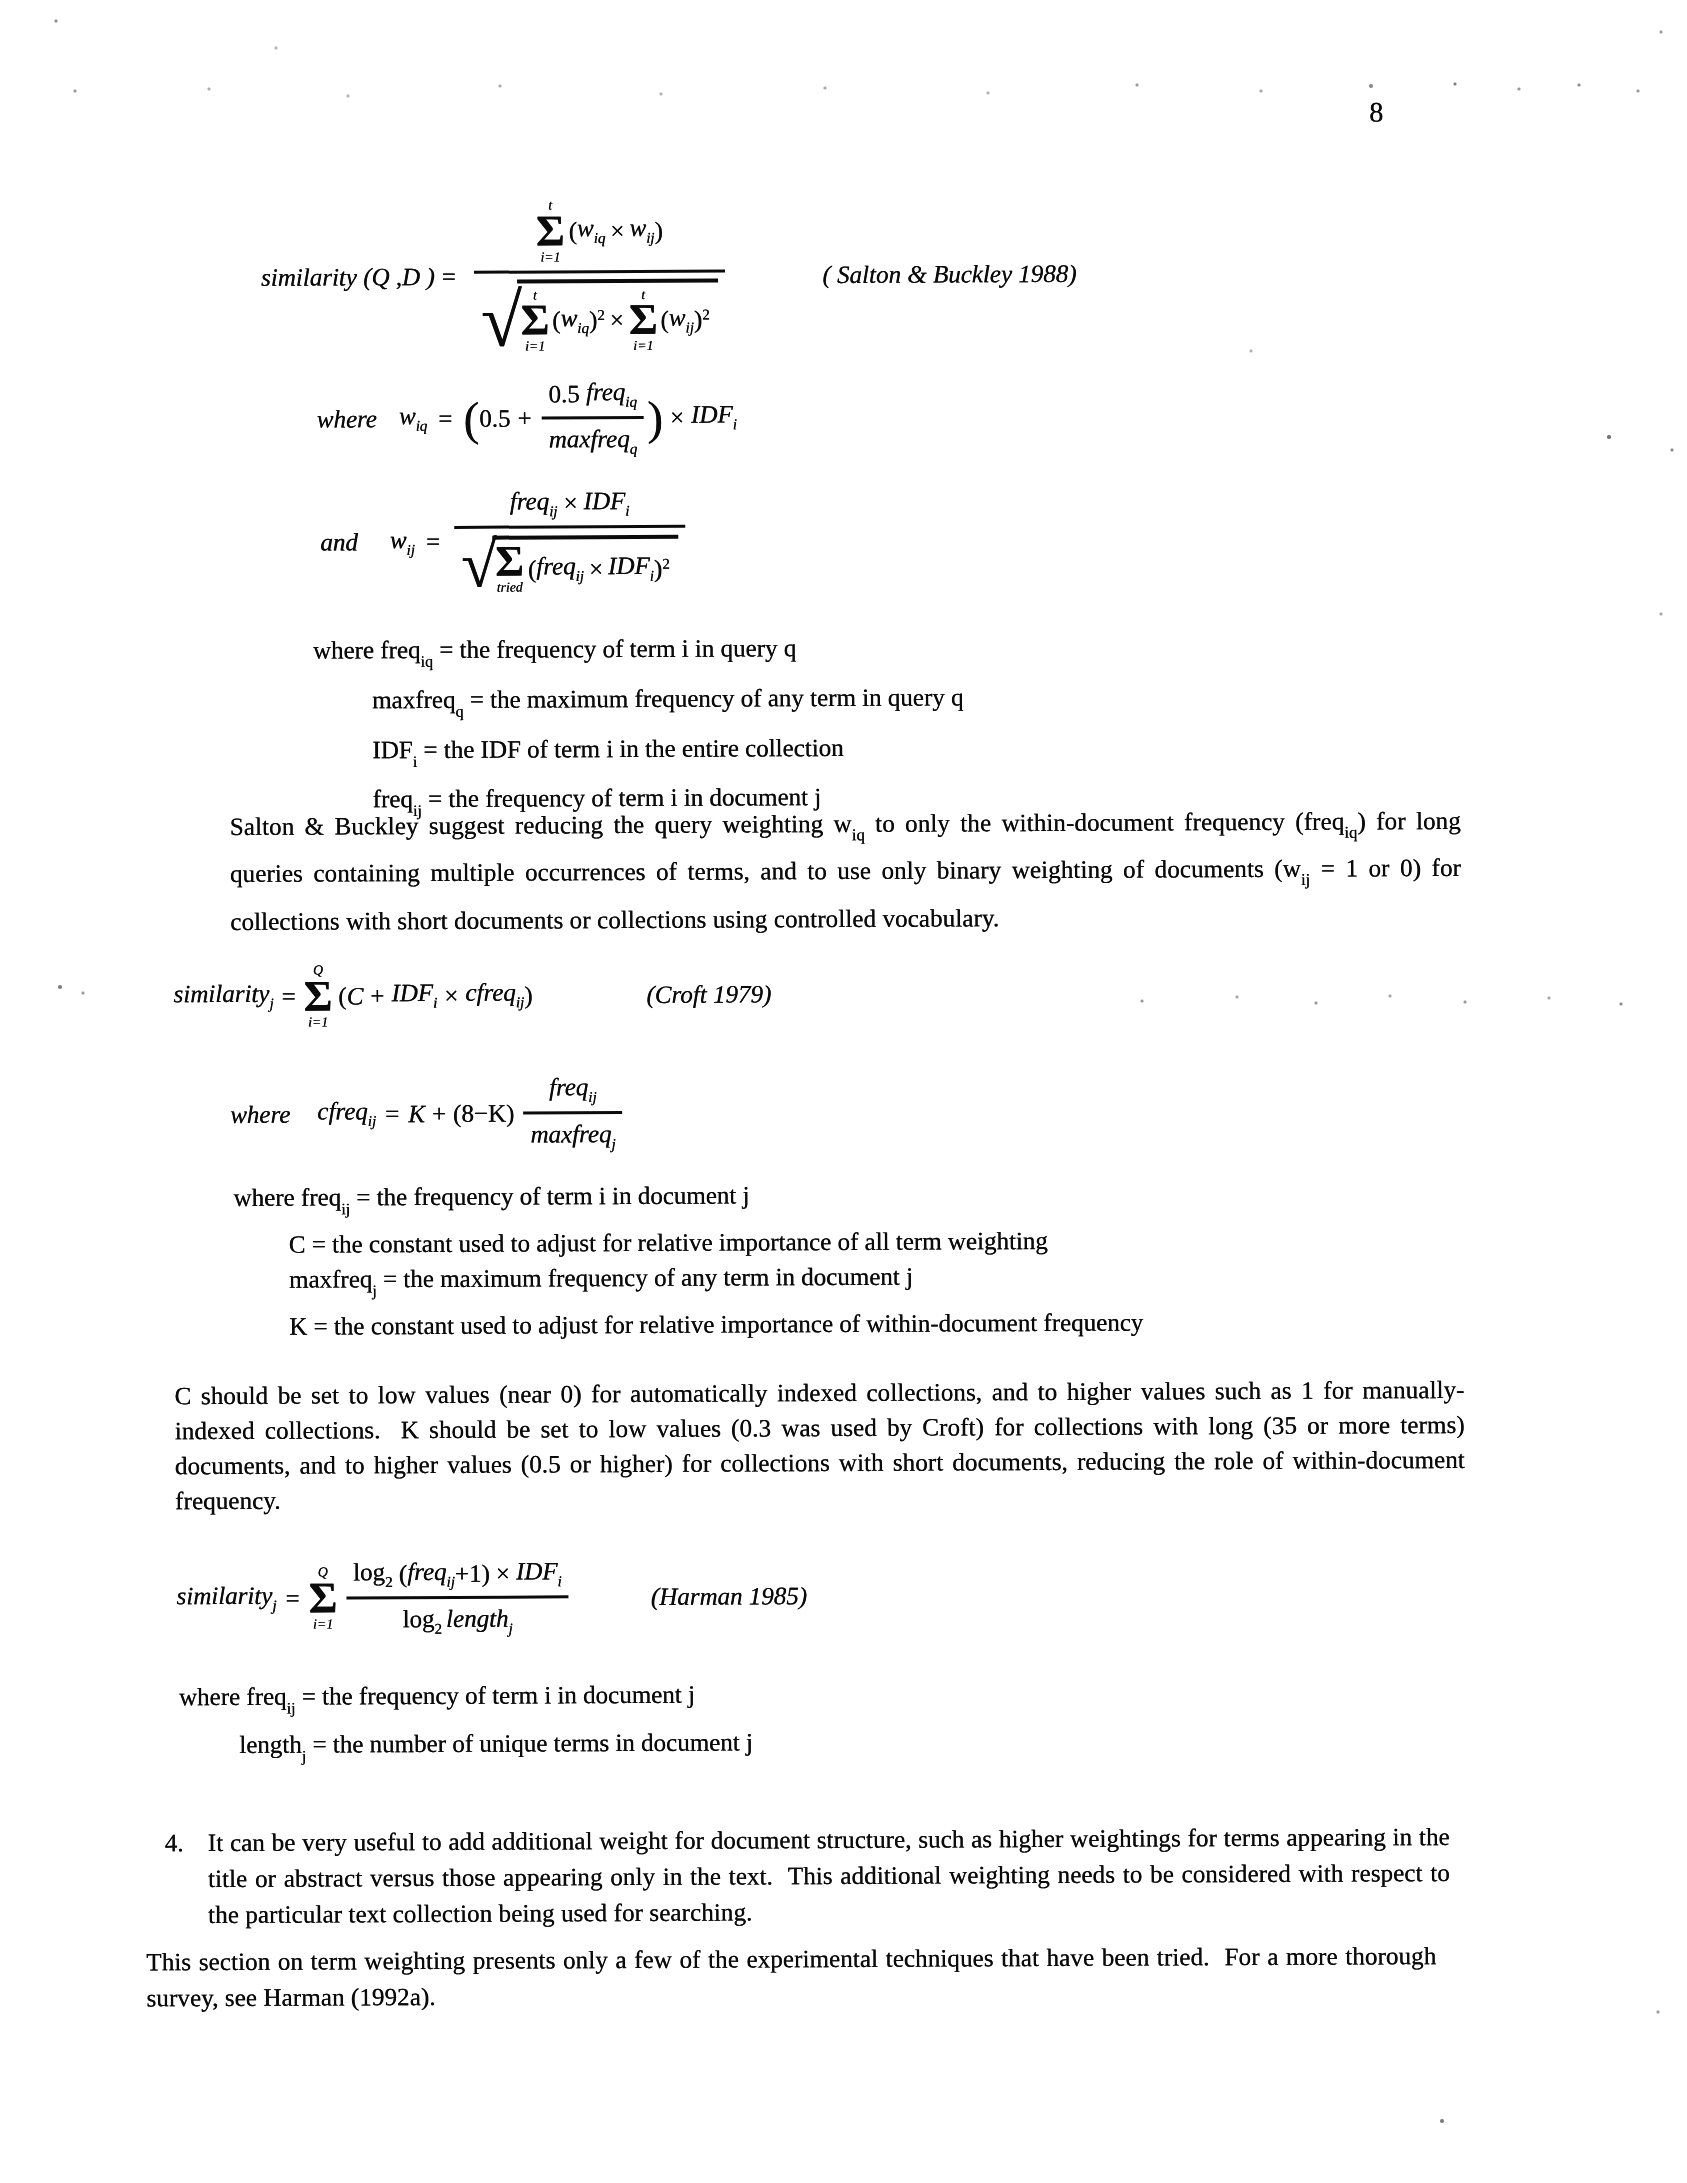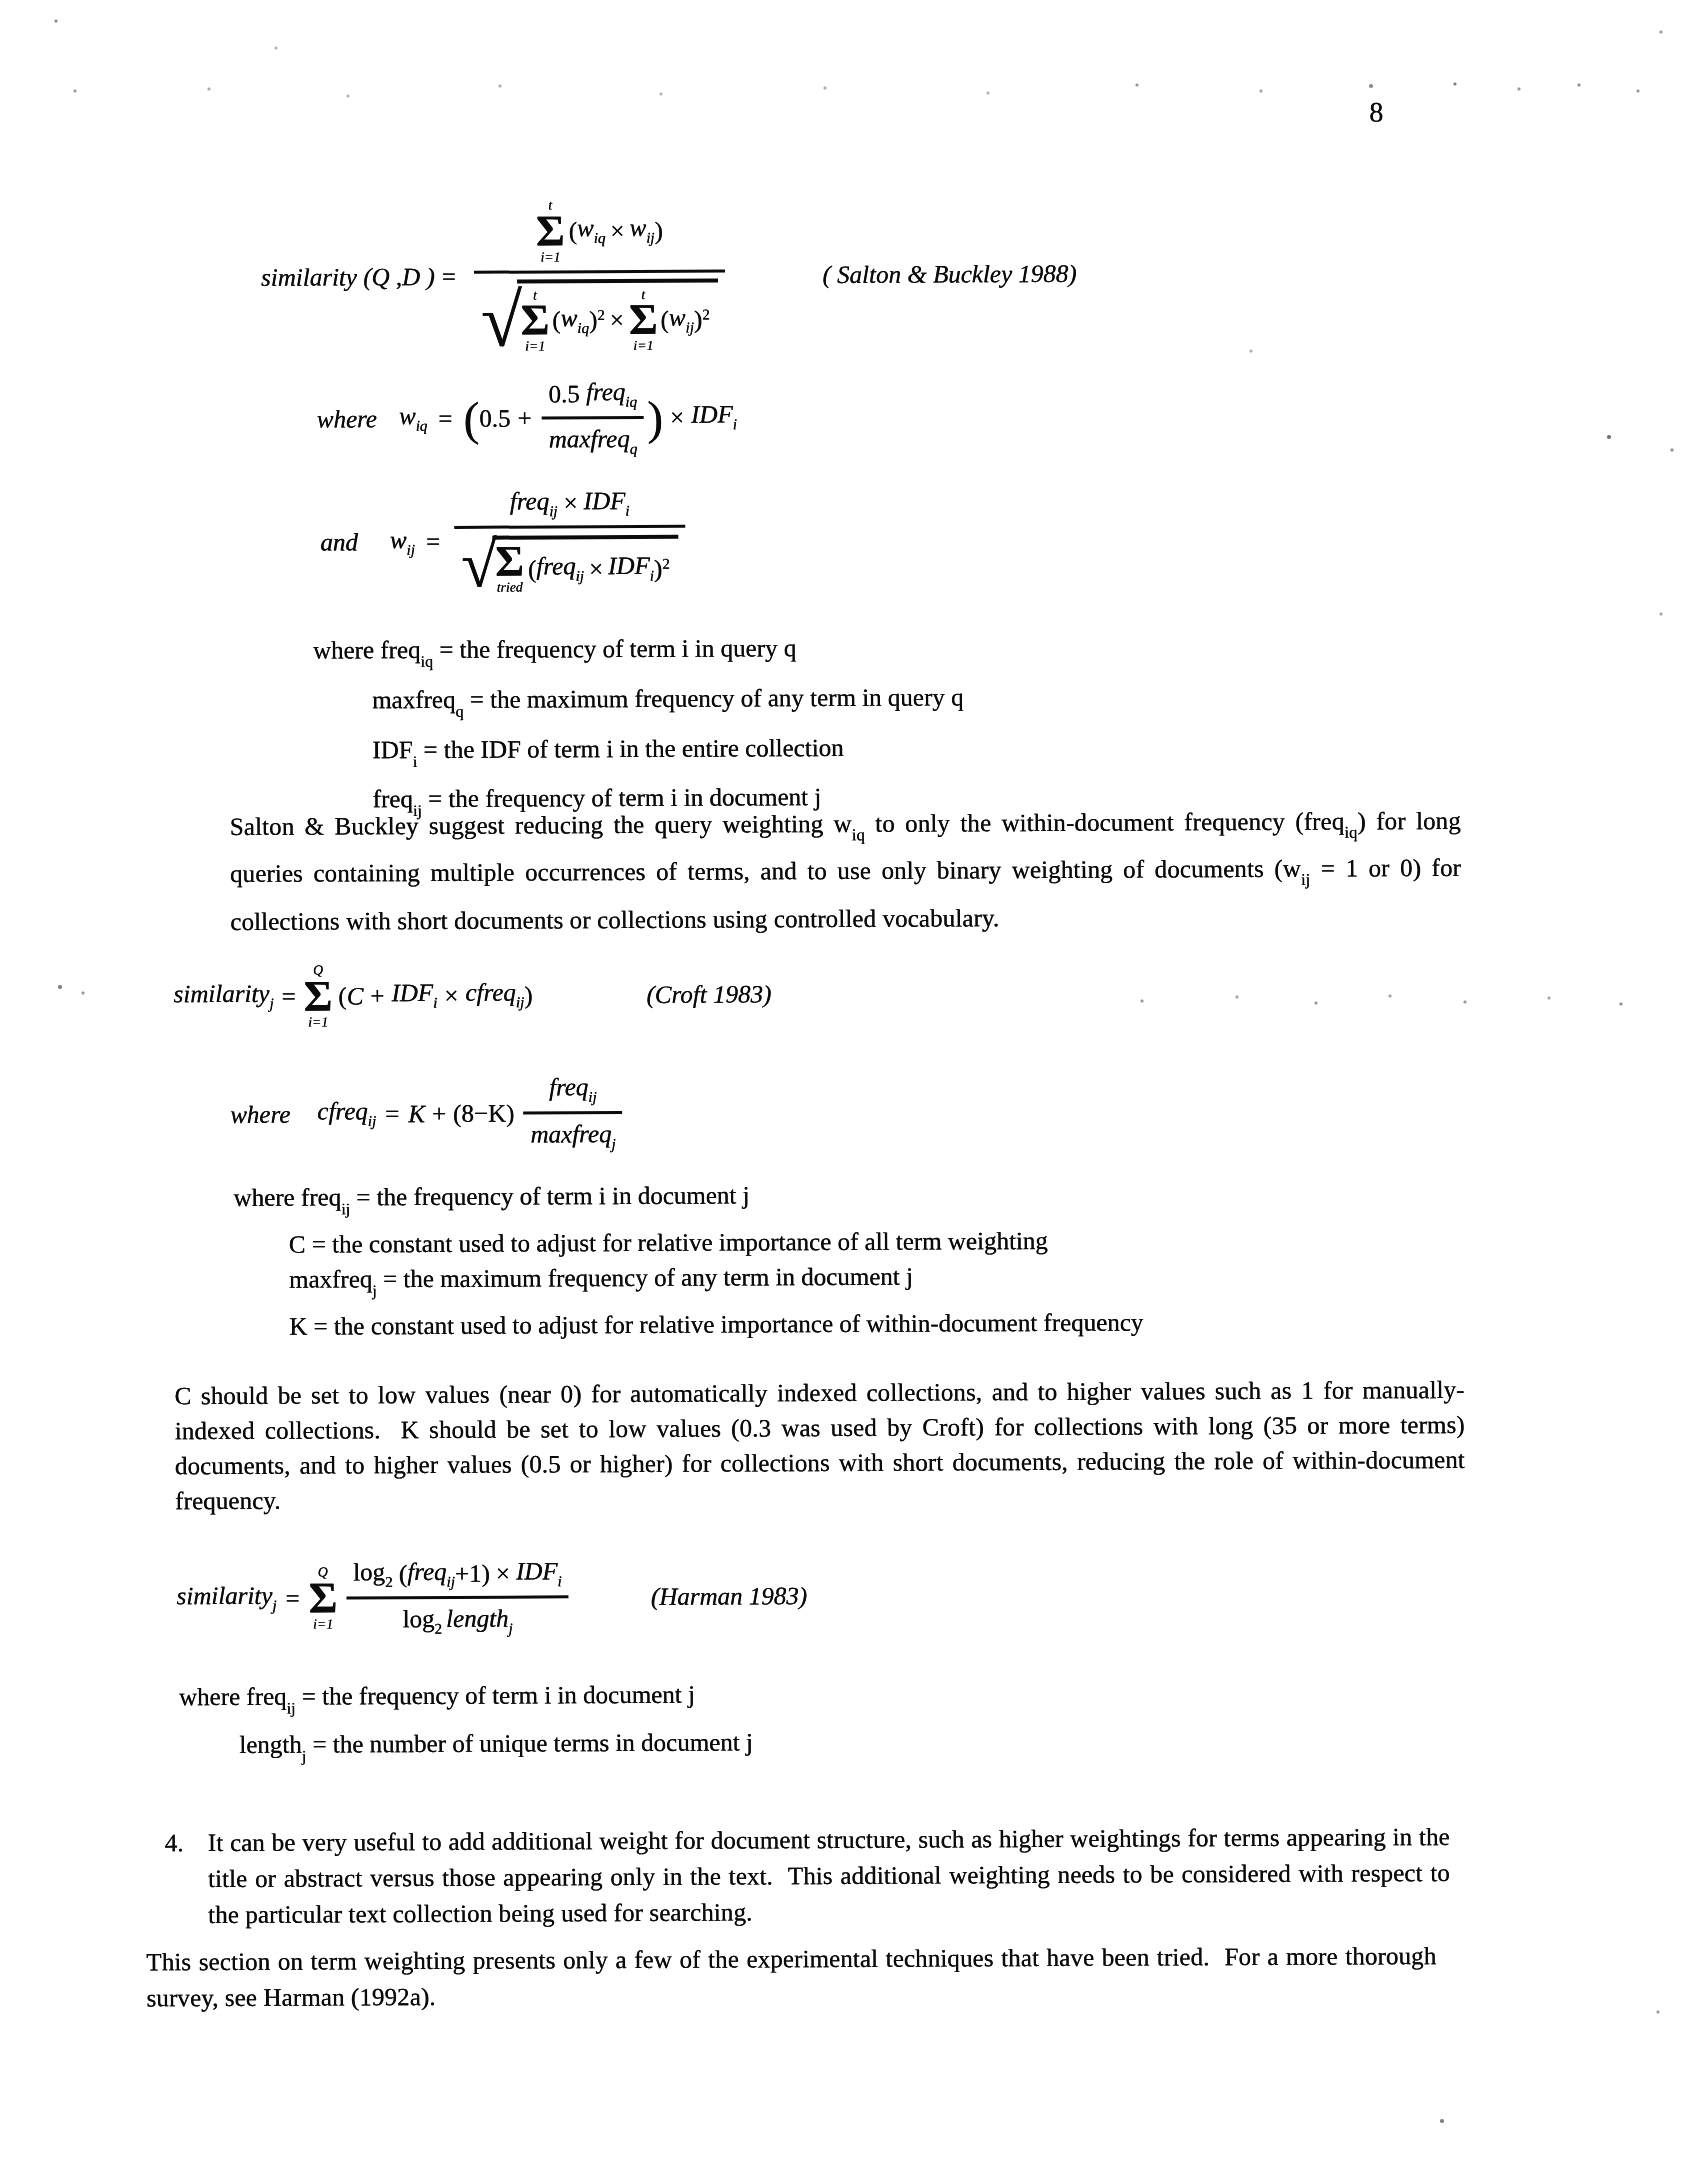--- a/index.html
+++ b/index.html
@@ -216,21 +216,21 @@
       <span class="sp" style="width: 7px;"></span>
       <span class="tk rm">+</span>
       <span class="sp" style="width: 7px;"></span>
       <span class="tk it">IDF<span class="sub">i</span></span>
       <span class="sp" style="width: 7px;"></span>
       <span class="tk rm">×</span>
       <span class="sp" style="width: 7px;"></span>
       <span class="tk it">cfreq<span class="sub">ij</span></span>
       <span class="tk rm">)</span>
       <span class="sp" style="width: 114px;"></span>
-      <span class="tk it">(Croft 1983)</span>
+      <span class="tk it">(Croft 1979)</span>
     </div>
 
   <div class="math block" style="left:230px;top:1072px">
       <span class="tk it">where</span>
       <span class="sp" style="width: 27px;"></span>
       <span class="tk it">cfreq<span class="sub">ij</span></span>
       <span class="sp" style="width: 9px;"></span>
       <span class="tk rm">=</span>
       <span class="sp" style="width: 9px;"></span>
       <span class="tk it">K</span>
@@ -280,21 +280,21 @@
           <span class="sp" style="width: 6px;"></span>
           <span class="tk it">IDF<span class="sub">i</span></span>
         </span>
         <span class="den">
           <span class="tk rm">log<span class="sub rm">2</span></span>
           <span class="sp" style="width: 4px;"></span>
           <span class="tk it">length<span class="sub">j</span></span>
         </span>
       </span>
       <span class="sp" style="width: 79px;"></span>
-      <span class="tk it">(Harman 1983)</span>
+      <span class="tk it">(Harman 1985)</span>
     </div>
 
   <div class="defs block" style="left:176px;top:1676px;--ind:60px;line-height:36px">
     <div class="defline"><span class="tk rm">where freq<span class="sub">ij</span></span><span class="tk rm"> = the frequency of term i in document j</span></div>
     <div class="defline"><span class="tk rm">length<span class="sub">j</span></span><span class="tk rm"> = the number of unique terms in document j</span></div>
   </div>
 
   <div class="item block" style="left:161px;top:1822px;width:1285px">
     <div class="marker">4.</div>
     <div class="prose itemtext"><span class="tk rm">It can be very useful to add additional weight for document structure, such as higher weightings for terms appearing in the title or abstract versus those appearing only in the text.  This additional weighting needs to be considered with respect to the particular text collection being used for searching.</span></div>

